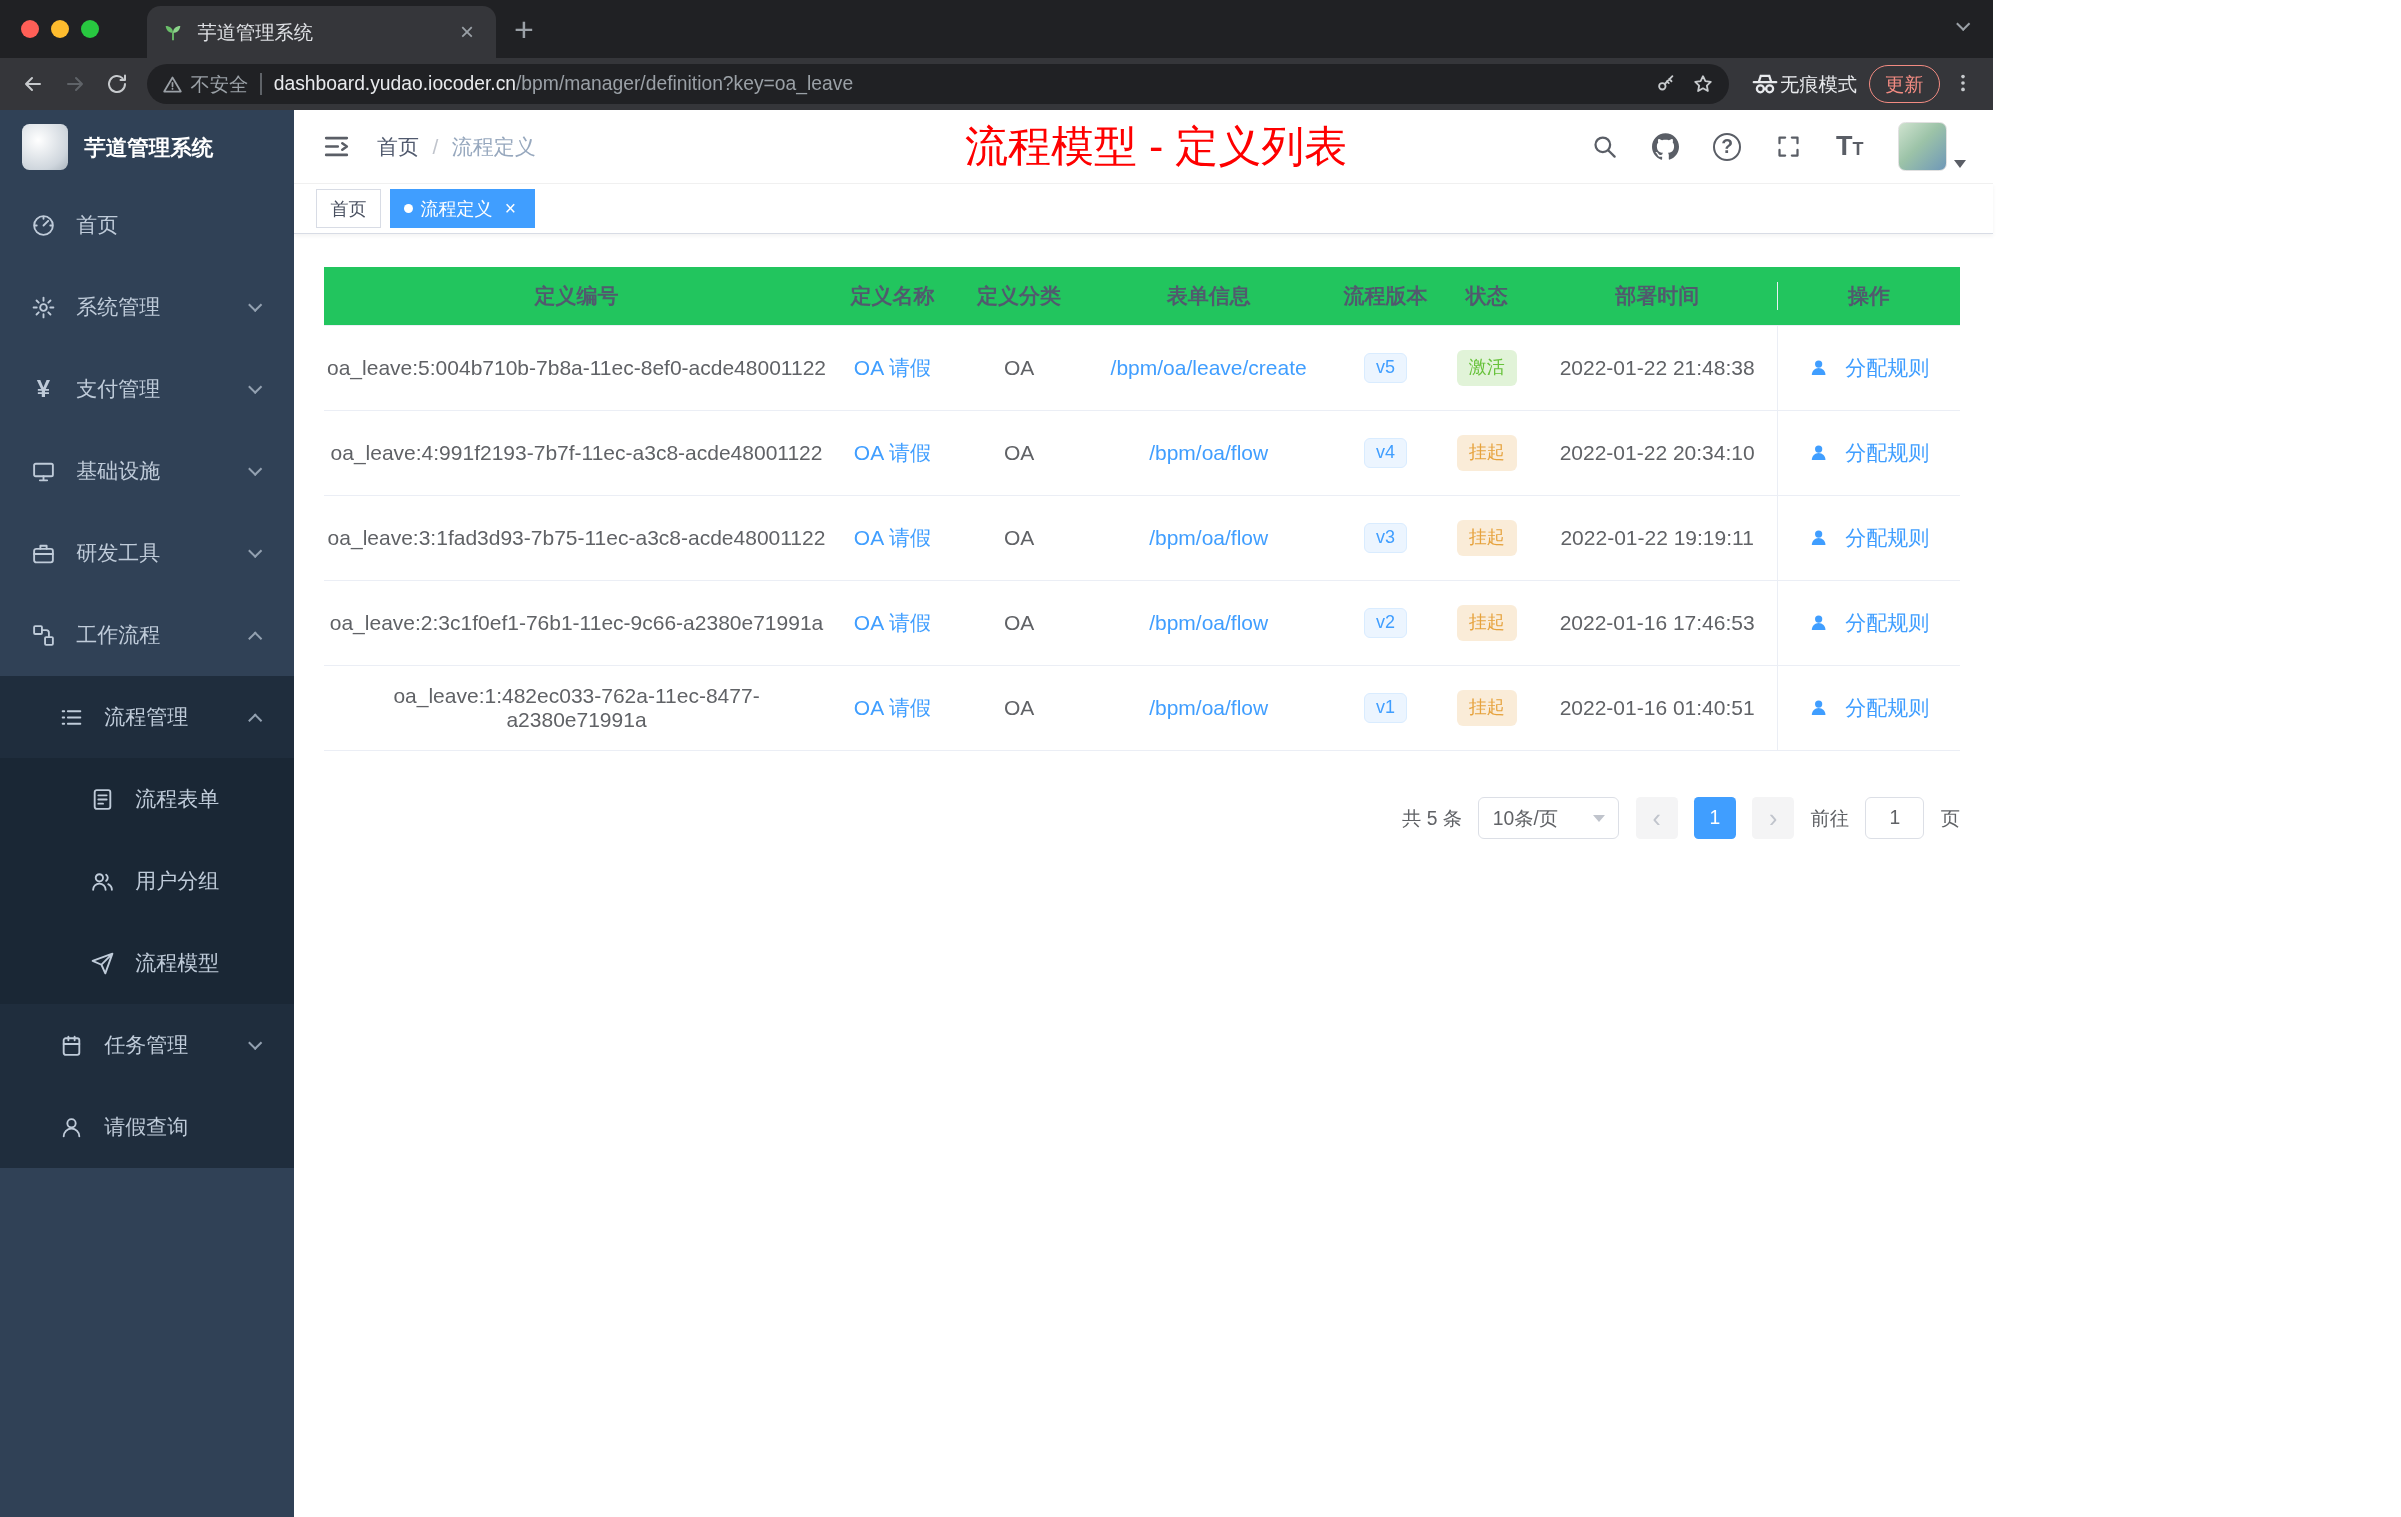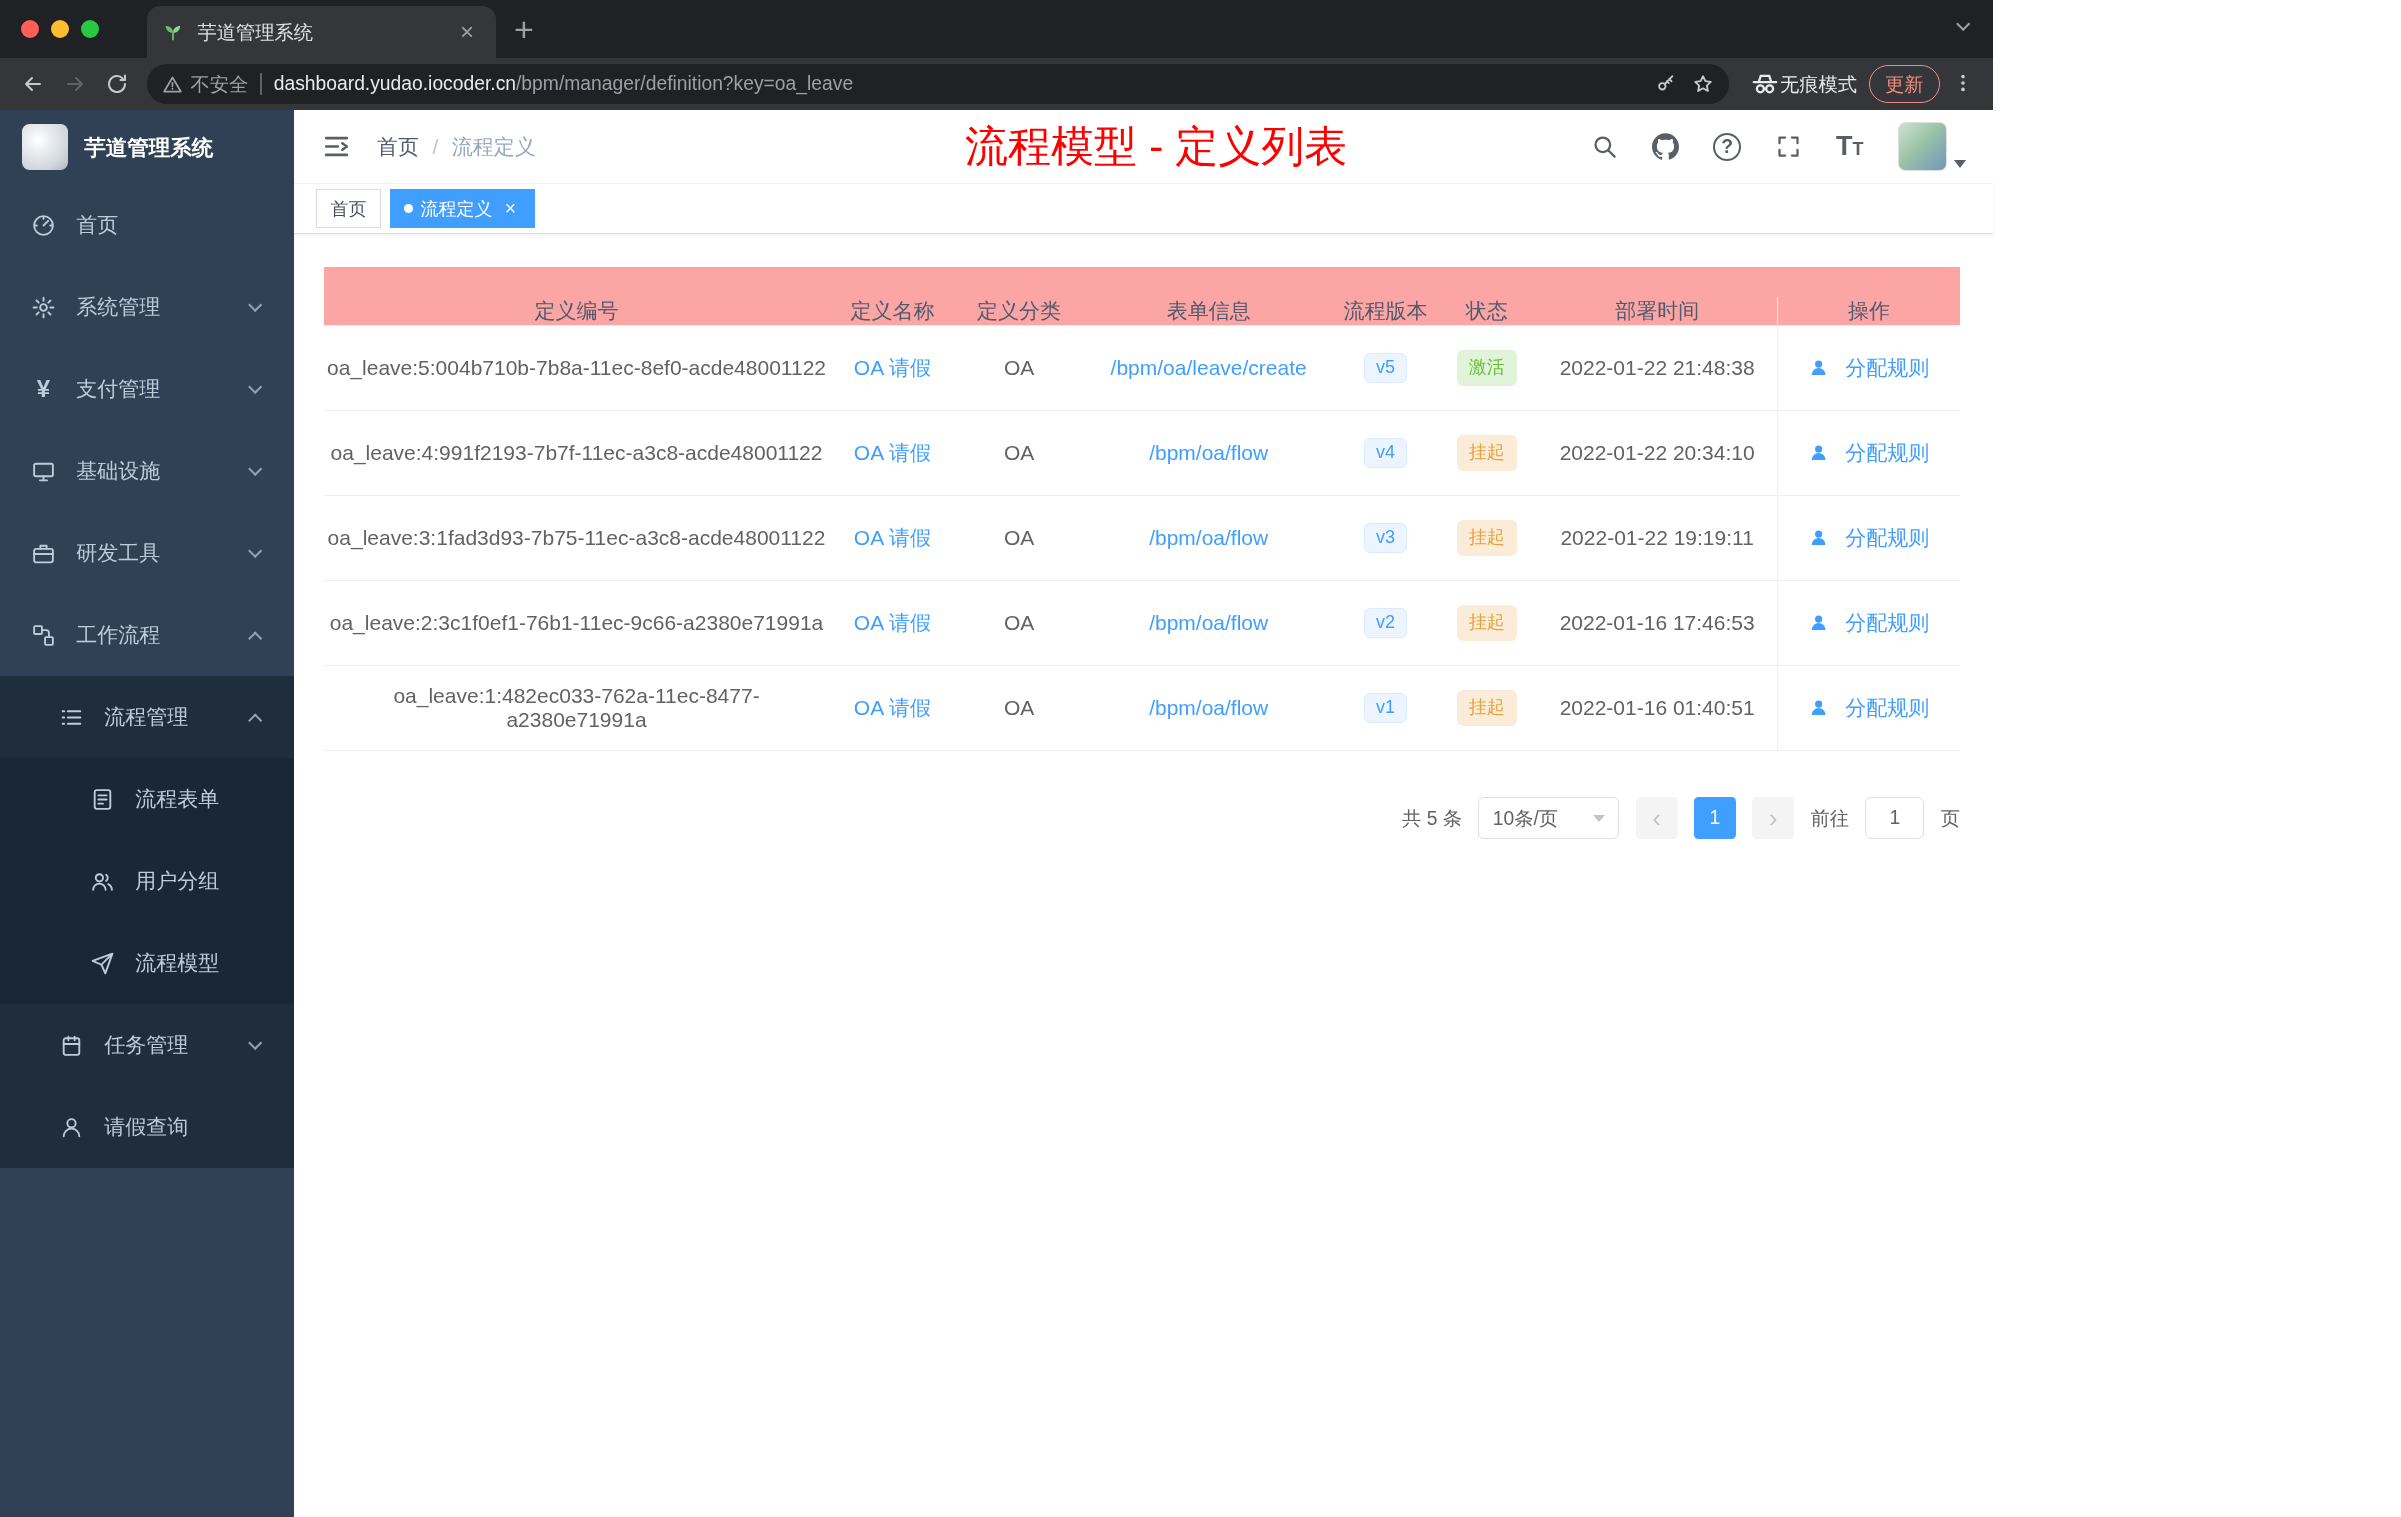--- a/index.html
+++ b/index.html
@@ -77,21 +77,21 @@
   .avatar-caret{width:0;height:0;border-left:6.7px solid transparent;border-right:6.7px solid transparent;border-top:8.2px solid #5a5e66;align-self:flex-end;margin-bottom:3px}
 
   .tags{height:50px;display:flex;align-items:center;gap:9px;padding:0 22px;border-bottom:1.5px solid #d8dce5;box-shadow:0 1.5px 4.5px rgba(0,0,0,.05);flex-shrink:0}
   .tag{height:39px;display:flex;align-items:center;gap:7.4px;padding:0 13.4px;border:1.5px solid #d8dce5;background:#fff;color:#495060;font-size:18px;cursor:pointer}
   .tag.active{background:#409eff;border-color:#409eff;color:#fff}
   .tag-dot{width:9px;height:9px;border-radius:50%;background:#fff}
   .tag-close{font-size:19.3px;width:21px;height:21px;border-radius:50%;display:flex;align-items:center;justify-content:center;cursor:pointer;line-height:1}
 
   .content{flex:1;padding:33px 33px 0 30px;overflow:hidden}
   .table{width:100%;font-size:21px;color:#606266}
-  .thead{display:flex;background:#fca5a5;height:59px;align-items:flex-end;font-weight:normal;color:#515a6e;border-bottom:1.5px solid #ebeef5}
+  .thead{display:flex;background:#22c55e;height:59px;align-items:center;font-weight:bold;color:#515a6e;border-bottom:1.5px solid #ebeef5}
   .trow{display:flex;height:85px;align-items:stretch;border-bottom:1.5px solid #ebeef5;background:#fff}
   .cell{display:flex;align-items:center;justify-content:center;text-align:center;min-width:0}
   .c-id{width:594px}
   .c-name{width:149px}
   .c-cat{width:149px}
   .c-form{width:297px}
   .c-ver{width:119px}
   .c-status{width:119px}
   .c-time{width:282px}
   .c-spacer{flex:1}

